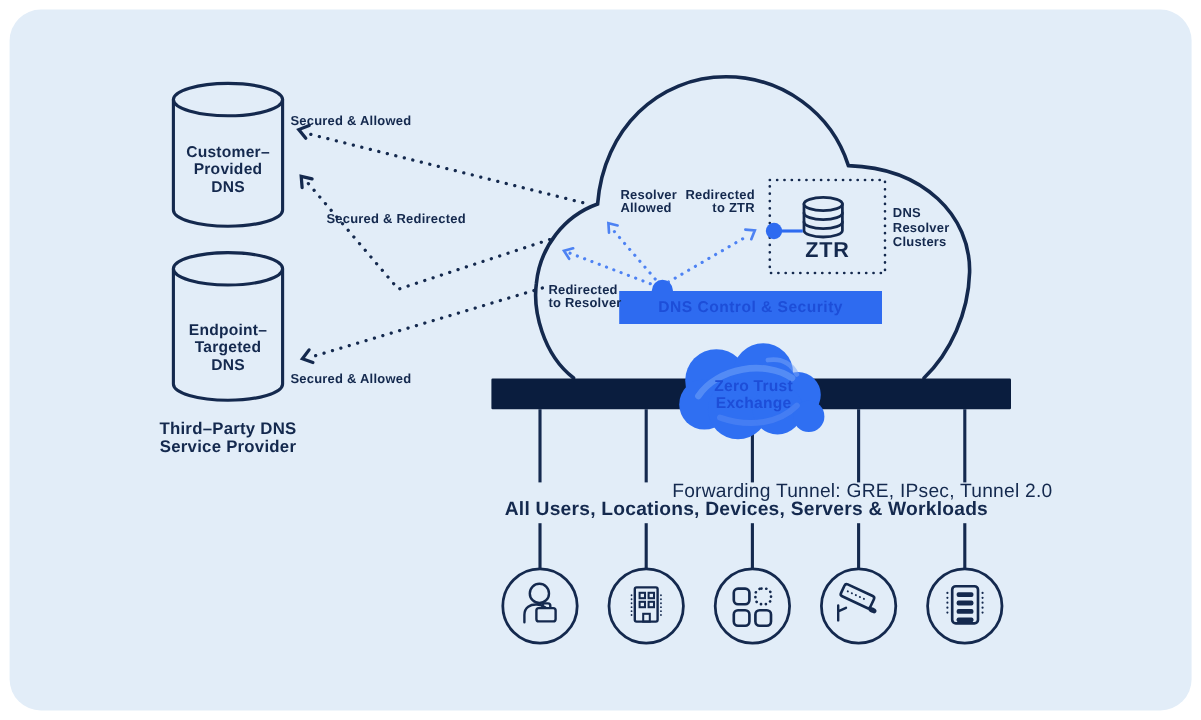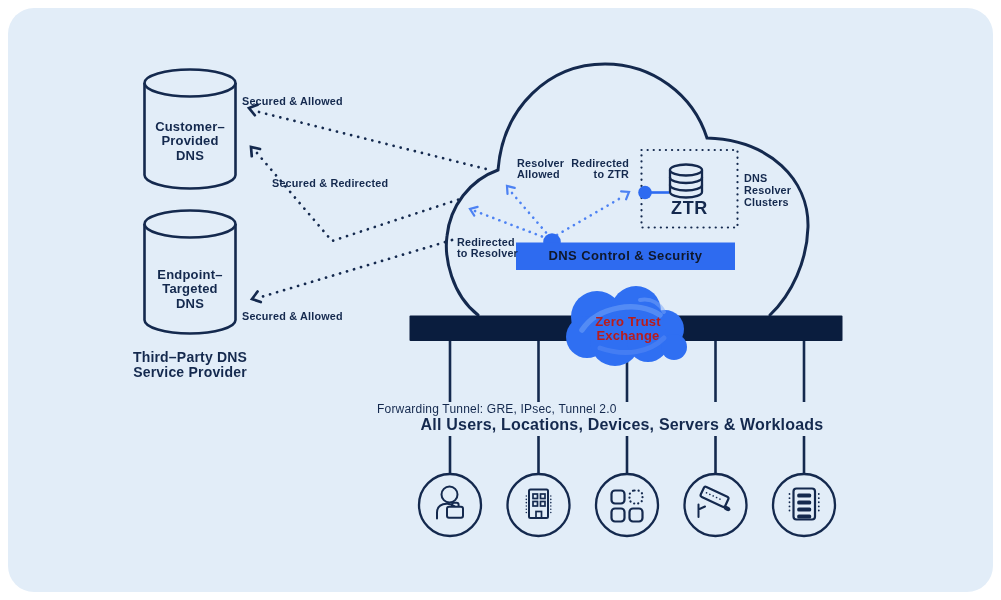--- a/index.html
+++ b/index.html
@@ -8,23 +8,23 @@
   .canvas{position:absolute;left:8px;top:8px;right:8px;bottom:8px;background:#e2edf8;border-radius:26px;}
   svg.layer{position:absolute;left:0;top:0;}
   .txt{position:absolute;color:#14294e;white-space:pre-line;line-height:14.8px;
        font-family:"Liberation Sans",sans-serif;}
   .cyl-label{width:120px;text-align:center;font-size:13px;font-weight:700;letter-spacing:.2px;}
   .caption{width:160px;text-align:center;font-size:14px;font-weight:700;line-height:15.2px;letter-spacing:.2px;}
   .flow-label{width:160px;text-align:left;font-size:10.8px;font-weight:600;line-height:13px;letter-spacing:.2px;}
   .small-label{font-size:10.8px;font-weight:600;line-height:11.6px;letter-spacing:.2px;}
   .ztr-label{width:97px;text-align:center;font-size:18px;font-weight:700;letter-spacing:.6px;}
   .bar-label{width:219px;height:27.5px;display:flex;align-items:center;justify-content:center;
-             color:#0f172a;font-size:13px;font-weight:700;letter-spacing:.4px;white-space:nowrap;}
-  .zte-label{width:128px;text-align:center;color:#b91c1c;font-size:13px;font-weight:700;line-height:14.5px;letter-spacing:.2px;}
-  .tunnel{width:500px;text-align:left;font-size:12px;font-weight:500;line-height:13px;letter-spacing:.2px;}
+             color:#1d4ed8;font-size:13px;font-weight:700;letter-spacing:.4px;white-space:nowrap;}
+  .zte-label{width:128px;text-align:center;color:#1d4ed8;font-size:13px;font-weight:700;line-height:14.5px;letter-spacing:.2px;}
+  .tunnel{width:500px;text-align:right;font-size:16px;font-weight:500;line-height:13px;letter-spacing:.2px;}
   .audience{width:600px;text-align:center;font-size:16px;font-weight:700;line-height:17px;letter-spacing:.2px;}
 </style>
 </head>
 <body>
 
 <div class="stage">
   <div class="canvas"></div>
 
   <svg class="layer" width="1001" height="600" viewBox="0 0 1001 600">
 

